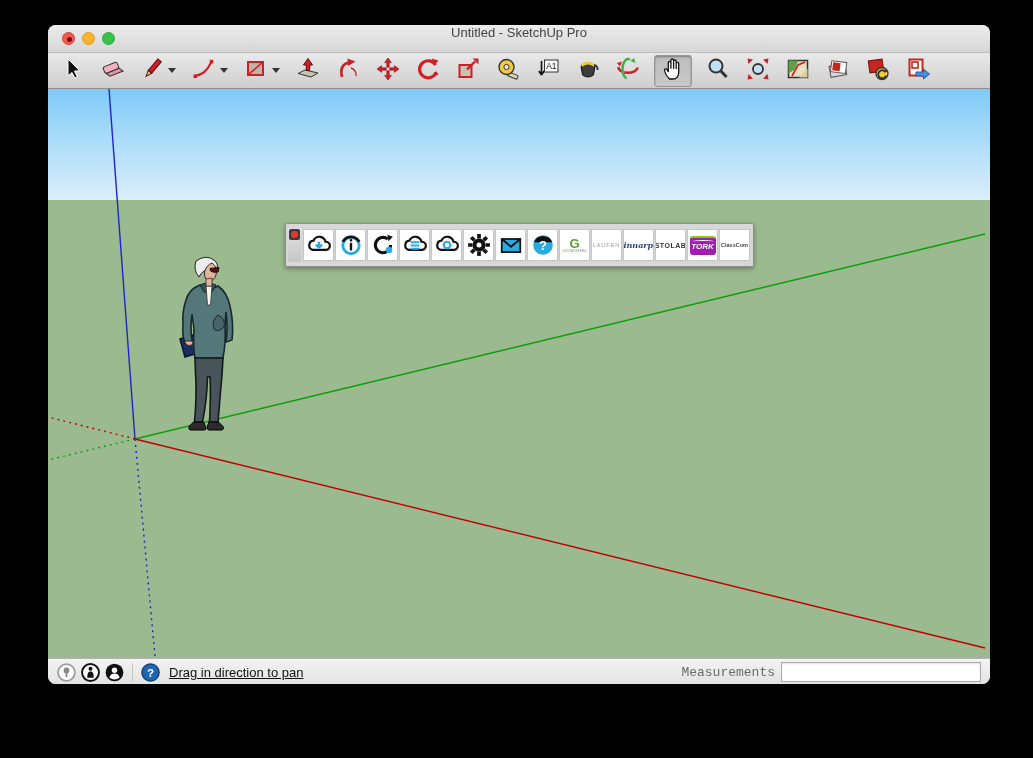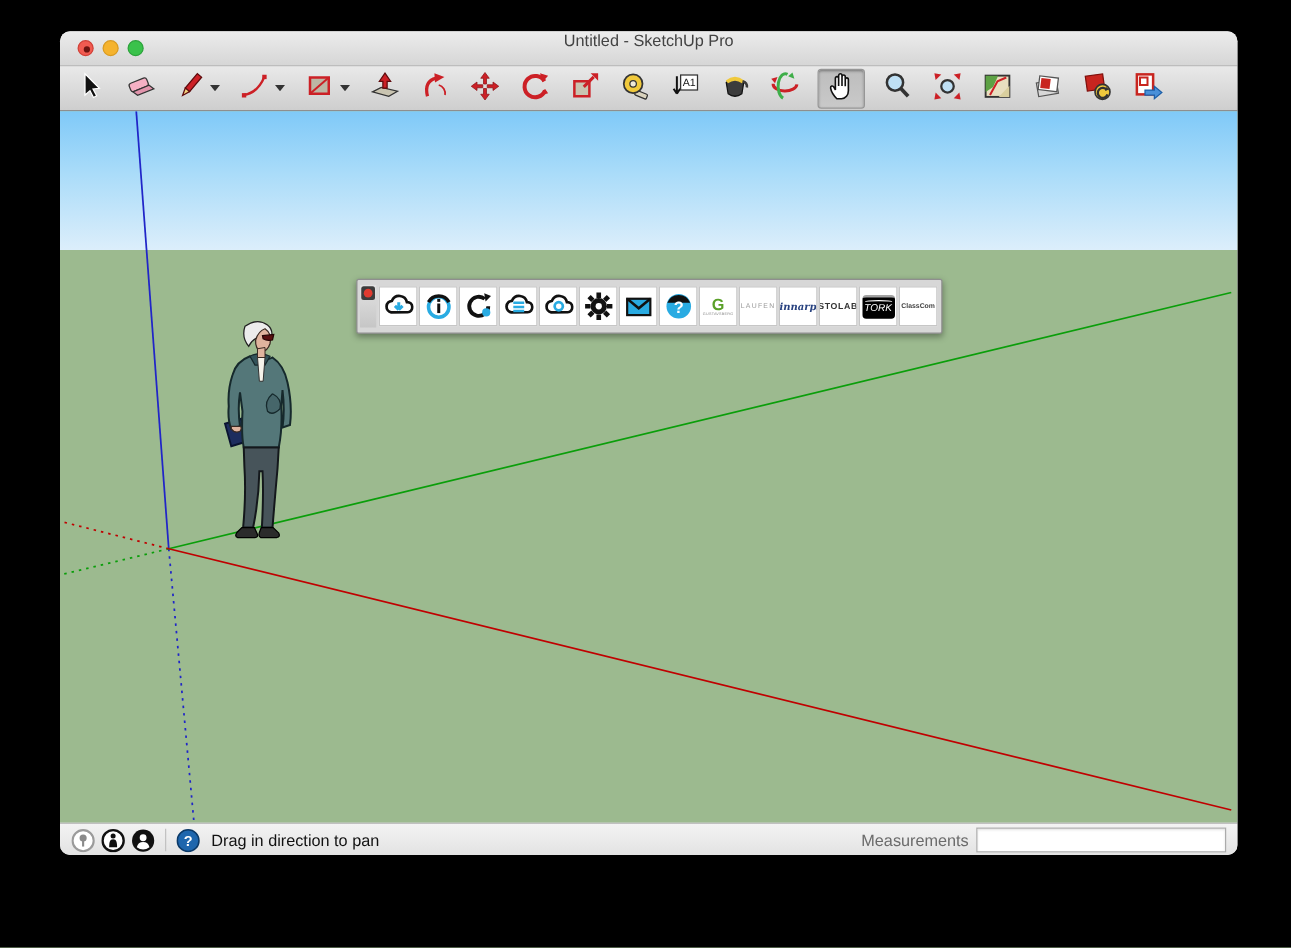--- a/index.html
+++ b/index.html
@@ -41,33 +41,33 @@
              display:flex;align-items:center;justify-content:center;}
   .pal-close i{width:7px;height:7px;border-radius:50%;background:#e03a2f;display:block;}
   .tile{width:31px;height:32px;background:#fff;border:1px solid #c6c6c6;margin-right:1px;
         display:flex;align-items:center;justify-content:center;flex-direction:column;box-sizing:border-box;overflow:hidden;}
   .brand-g{color:#5aa028;font-weight:bold;font-size:13px;line-height:11px;}
   .brand-g-cap{font-size:3px;color:#8a8a8a;letter-spacing:.2px;}
   .brand-laufen{font-size:5.5px;color:#9a9a9a;letter-spacing:1px;}
   .brand-kinnarps{font-family:"DejaVu Serif", serif;font-style:italic;font-weight:bold;
                   font-size:8px;color:#27417f;}
   .brand-stolab{font-size:7px;color:#333;letter-spacing:.5px;font-weight:bold;}
-  .brand-tork{background:#000000;color:#fff;border-radius:3px;width:26px;height:17px;display:flex;
-              align-items:center;justify-content:center;font-style:italic;font-weight:normal;font-size:8px;
-              border-top:2px solid #a3a3a3;position:relative;}
+  .brand-tork{background:#a21caf;color:#fff;border-radius:3px;width:26px;height:17px;display:flex;
+              align-items:center;justify-content:center;font-style:italic;font-weight:bold;font-size:8px;
+              border-top:2px solid #84cc16;position:relative;}
   .brand-tork::before{content:"";position:absolute;top:2px;left:2px;right:2px;height:2px;
               border-radius:50%;border-top:1.5px solid #fff;}
   .brand-classcom{font-size:5.5px;color:#444;font-weight:bold;}
   
   .statusbar{height:27px;background:linear-gradient(#f3f3f3,#e2e2e2);border-top:1px solid #b3b3b3;
              display:flex;align-items:center;padding:0 9px;box-sizing:border-box;gap:5px;}
   .sb-sep{width:1px;height:18px;background:#c2c2c2;margin:0 3px;}
-  .hint{font-size:13px;color:#111;margin-left:4px;}
+  .hint{font-size:13px;color:#111;margin-left:4px;text-decoration:underline;}
   .meas{margin-left:auto;display:flex;align-items:center;gap:6px;}
-  .meas-label{font-size:13px;color:#6b6b6b;}
+  .meas-label{font-size:13px;color:#6b6b6b;font-family:Liberation Mono, monospace;}
   .meas-input{width:190px;height:18px;border:1px solid #ababab;background:#fff;font-size:12px;
               box-shadow:inset 0 1px 2px rgba(0,0,0,.12);padding:0 4px;}
   svg{display:block;}
 </style>
 </head>
 <body>
 
 <div class="window">
 
   <div class="titlebar">

